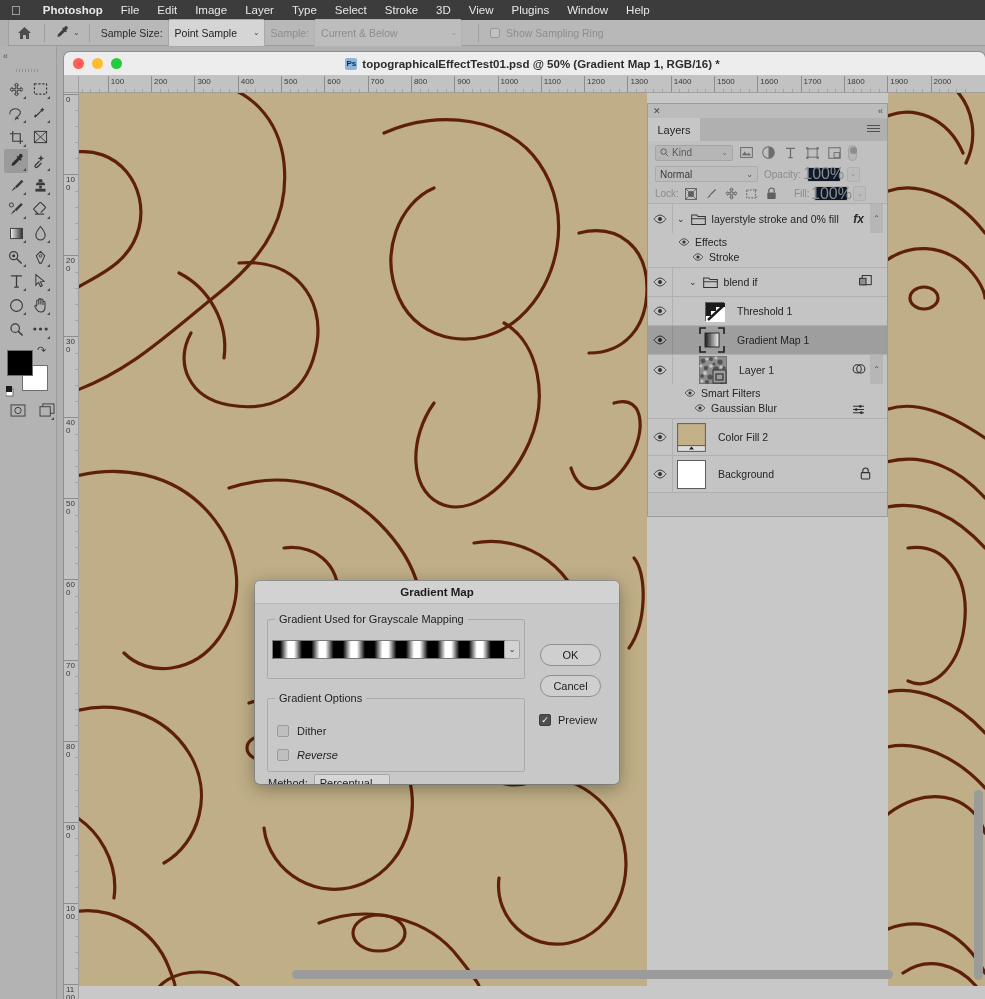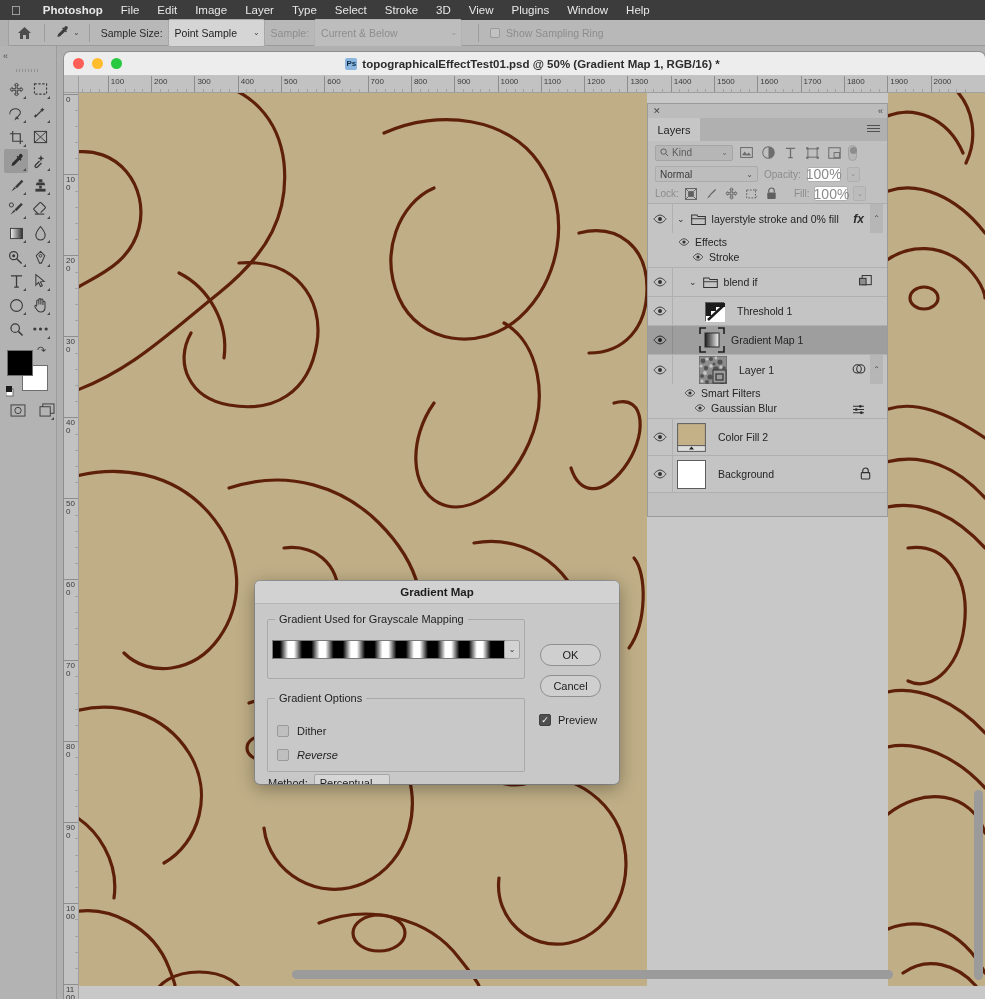--- a/index.html
+++ b/index.html
@@ -149,22 +149,22 @@
   .lp-filter{height:23px;display:flex;align-items:center;gap:5px;padding:0 7px;background:#c0c0c0;}
   .kindbox{width:78px;height:16px;background:#b6b6b6;border:1px solid #a5a5a5;border-radius:2px;
     display:flex;align-items:center;justify-content:space-between;padding:0 4px;color:#5c5c5c;font-size:10px;}
   .fico{width:17px;height:16px;display:flex;align-items:center;justify-content:center;opacity:.62;}
   .pillsw{width:9px;height:16px;border-radius:5px;background:#b6b6b6;border:1px solid #a2a2a2;position:relative;}
   .pillsw::after{content:"";position:absolute;left:1px;top:1px;width:7px;height:7px;border-radius:50%;background:#8d8d8d;}
   .lp-blend{height:20px;display:flex;align-items:center;padding:0 7px;gap:6px;}
   .blendsel{width:103px;height:16px;background:#bdbdbd;border:1px solid #ababab;border-radius:2px;
     display:flex;align-items:center;justify-content:space-between;padding:0 4px;font-size:10px;color:#3a3a3a;}
   .dimlabel{color:#8b8b8b;font-size:10px;}
-  .numbox{width:34px;height:15px;background:#ffffff;border:1px solid #b0b0b0;border-radius:2px;
-    display:flex;align-items:center;justify-content:center;font-size:14px;color:#8b8b8b;}
+  .numbox{width:34px;height:15px;background:#0f172a;border:1px solid #b0b0b0;border-radius:2px;
+    display:flex;align-items:center;justify-content:center;font-size:16px;color:#8b8b8b;}
   .stepper{width:13px;height:15px;background:#bcbcbc;border:1px solid #b0b0b0;border-radius:2px;
     display:flex;align-items:center;justify-content:center;font-size:7px;color:#8b8b8b;}
   .lp-lock{height:20px;display:flex;align-items:center;padding:0 7px;gap:5px;border-bottom:1px solid #aeaeae;}
   .lockico{width:15px;height:15px;display:flex;align-items:center;justify-content:center;opacity:.72;}
 
   .lp-rows{position:relative;}
   .lrow{display:flex;align-items:center;height:29px;border-bottom:1px solid #b0b0b0;position:relative;background:#c4c4c4;}
   .lrow.sel{background:#9e9e9e;}
   .lrow.grp{background:#c4c4c4;}
   .eye{width:24px;min-width:24px;display:flex;align-items:center;justify-content:center;}
@@ -970,21 +970,21 @@
                 </defs>
             <rect x="6" y="6" width="14" height="14" fill="url(#gm)" stroke="#2b2b2b" stroke-width="1"></rect>
             <g stroke="#1f1f1f" stroke-width="1.6" fill="none">
               <path d="M1 7 V1 H7"></path>
                   <path d="M19 1 H25 V7"></path>
                   <path d="M25 19 V25 H19"></path>
                   <path d="M7 25 H1 V19"></path>
             </g>
           </svg>
         </span>
-        <span class="lname" style="margin-left:0;">Gradient Map 1</span>
+        <span class="lname" style="margin-left:6px;">Gradient Map 1</span>
       </div>
     </div>
 
     <div style="background:#c4c4c4;border-bottom:1px solid #b0b0b0;position:relative;">
       <div class="lrow" style="border-bottom:none;">
         <div class="eye">
           <svg width="14" height="10" viewBox="0 0 15 10">
                 <path d="M7.5 .8C11 .8 14 5 14 5S11 9.2 7.5 9.2 1 5 1 5 4 .8 7.5 .8z" fill="none" stroke="#303030" stroke-width="1"></path>
                 <circle cx="7.5" cy="5" r="2.1" fill="#303030"></circle>
               </svg>

